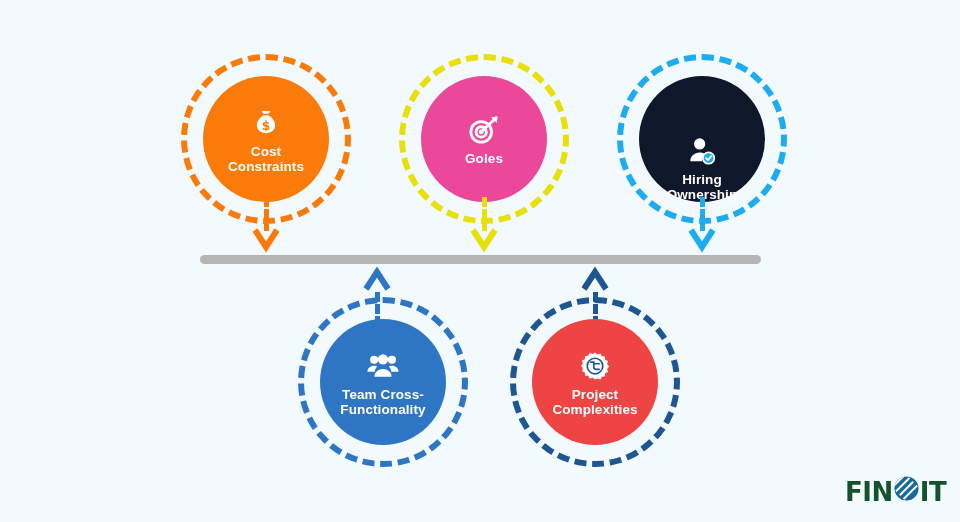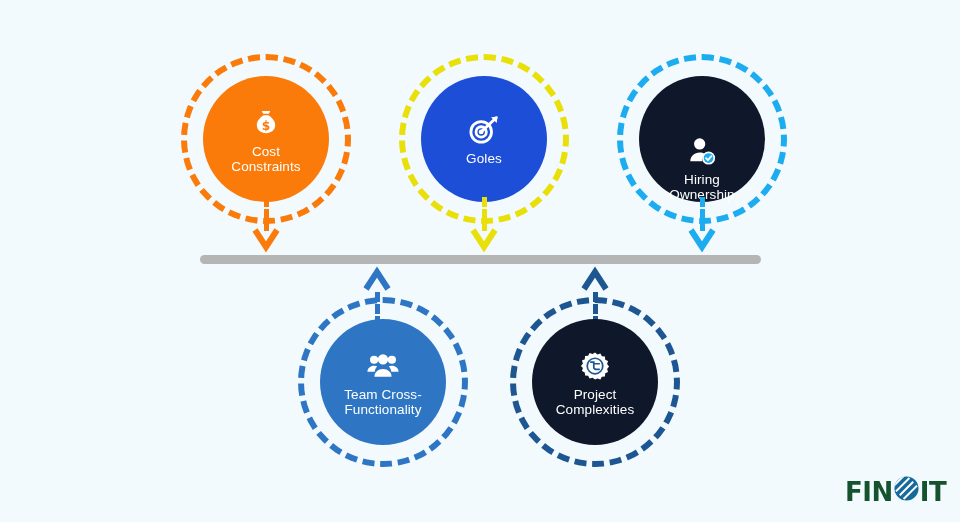--- a/index.html
+++ b/index.html
@@ -70,21 +70,21 @@
     align-items: center;
     justify-content: center;
     margin-bottom: 3px;
   }
   .disc .icon-wrap svg {
     display: block;
   }
   .label {
     font-size: 13.5px;
     line-height: 15px;
-    font-weight: 400;
+    font-weight: 700;
     letter-spacing: 0.1px;
     padding: 0 6px;
     white-space: pre-line;
   }
 
   
   .connector {
     position: absolute;
     width: 28px;
     height: 60px;
@@ -149,21 +149,21 @@
     <div class="stem"></div>
     <div class="chev" style="top:30px;">
       <svg width="28" height="26" viewBox="0 0 28 26">
         <path d="M3 3 L14 20 L25 3" stroke="#fa7b0a" stroke-width="6" fill="none" stroke-linecap="butt" stroke-linejoin="miter"></path>
       </svg>
     </div>
   </div>
 
   <div class="node" style="left:399px; top:54px;">
     <div class="ring" style="border-color:#e8e008;"></div>
-    <div class="disc" style="background:#1d4ed8;text-align:center;">
+    <div class="disc" style="background:#ec4899;text-align:center;">
       <div class="icon-wrap">
         <svg width="32" height="30" viewBox="0 0 34 32" fill="none">
           <circle cx="14" cy="18" r="11" stroke="#ffffff" stroke-width="3"></circle>
           <circle cx="14" cy="18" r="5.5" stroke="#ffffff" stroke-width="3"></circle>
           <circle cx="14" cy="18" r="2.6" fill="#ffffff"></circle>
           <path d="M14 18 L30 3" stroke="#ffffff" stroke-width="3" stroke-linecap="round"></path>
           <path d="M24.5 2.5 L31.5 1.5 L30.5 8.5 Z" fill="#ffffff"></path>
         </svg>
       </div>
       <div class="label">Goles</div>
@@ -232,21 +232,21 @@
   <div class="connector" style="left:581px; top:266px; color:#1d5691;">
     <div class="chev" style="top:0px;">
       <svg width="28" height="26" viewBox="0 0 28 26">
         <path d="M3 23 L14 6 L25 23" stroke="#1d5691" stroke-width="6" fill="none"></path>
       </svg>
     </div>
     <div class="stem" style="top:26px; height:34px;"></div>
   </div>
   <div class="node" style="left:510px; top:297px;">
     <div class="ring" style="border-color:#1d5691;"></div>
-    <div class="disc" style="background:#0f172a;">
+    <div class="disc" style="background:#ef4444;">
       <div class="icon-wrap">
         <svg width="30" height="30" viewBox="0 0 32 32">
           <path d="M16 1.5l2.6 2.1 3.2-1 1.5 3 3.3.3.3 3.3 3 1.5-1 3.2 2.1 2.6-2.1 2.6 1 3.2-3 1.5-.3 3.3-3.3.3-1.5 3-3.2-1L16 30.5l-2.6-2.1-3.2 1-1.5-3-3.3-.3-.3-3.3-3-1.5 1-3.2L1 16l2.1-2.6-1-3.2 3-1.5.3-3.3 3.3-.3 1.5-3 3.2 1z" fill="#ffffff"></path>
           <circle cx="16" cy="16" r="9.2" fill="#1d5691"></circle>
           <circle cx="16" cy="16" r="7.4" fill="#ffffff"></circle>
           <path d="M11.5 11.8h3.2v5.6c0 1.3 1 2.1 2.4 2.1h3.4" stroke="#1d5691" stroke-width="1.8" fill="none" stroke-linecap="round"></path>
           <path d="M20.5 13.6h-5.9" stroke="#1d5691" stroke-width="1.8" fill="none" stroke-linecap="round"></path>
         </svg>
       </div>
       <div class="label">Project

